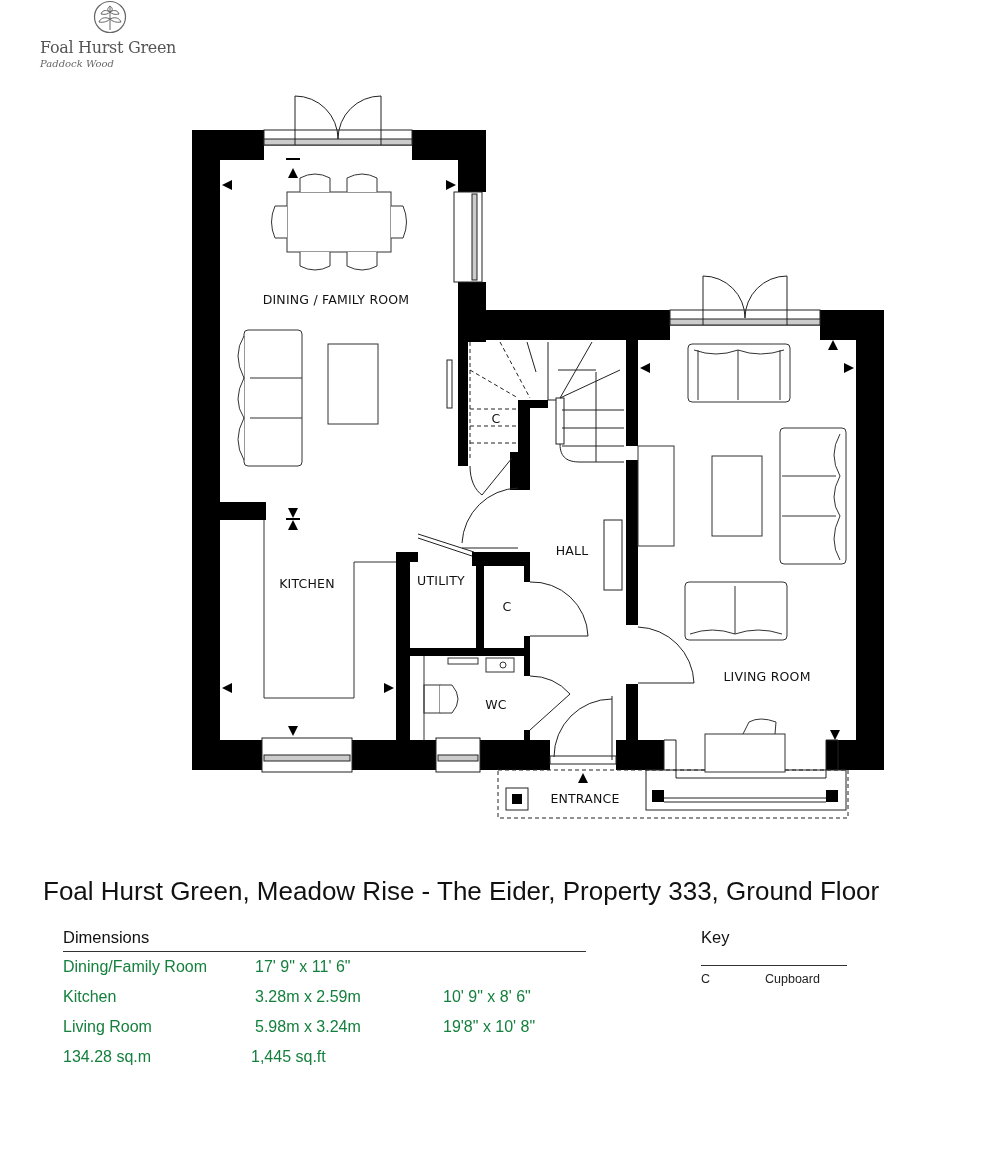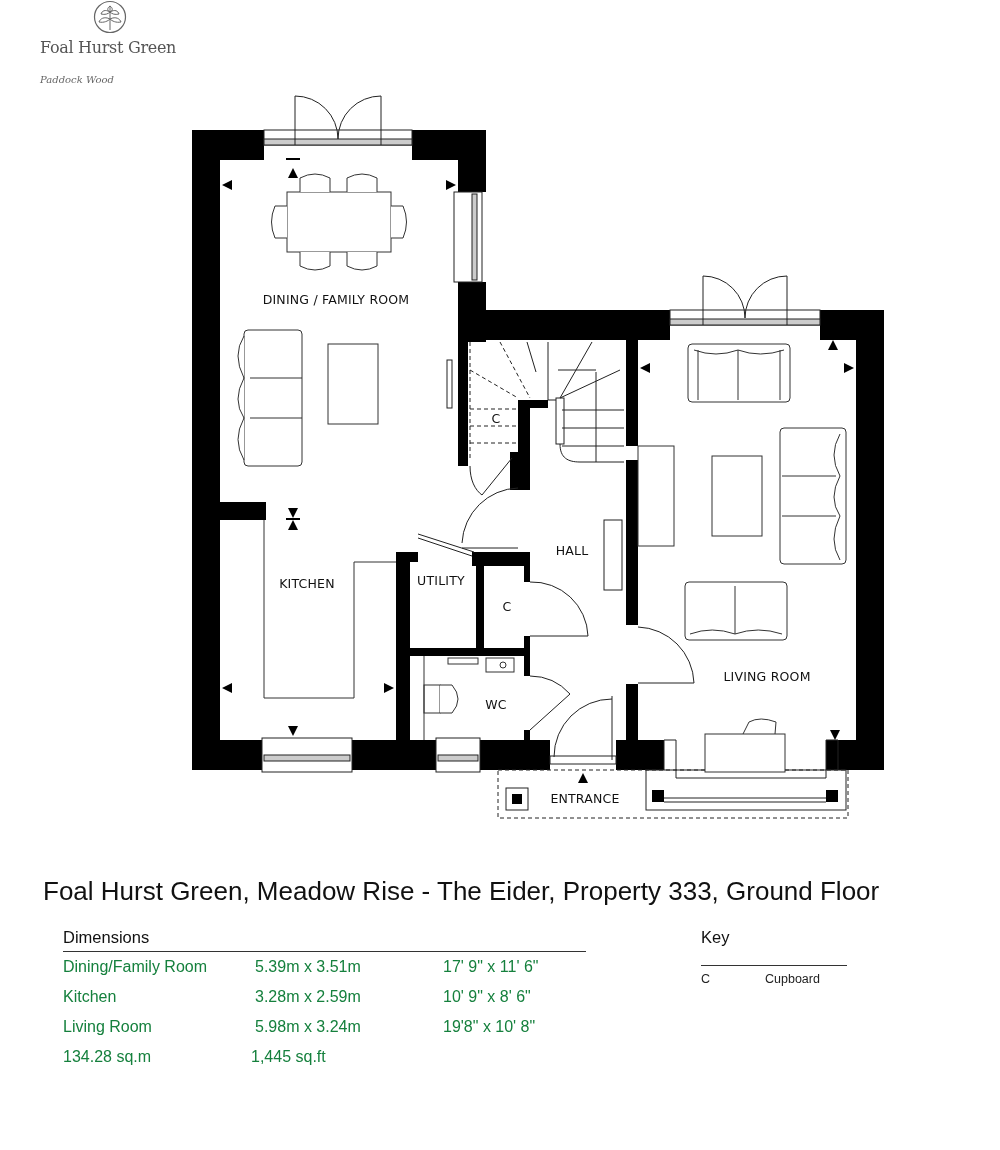--- a/index.html
+++ b/index.html
@@ -1,20 +1,20 @@
 <!DOCTYPE html>
 <html><head>
 <meta charset="utf-8">
 <style>
   html, body { margin:0; padding:0; background:#ffffff; }
   body { width:1000px; height:1150px; position:relative; overflow:hidden; font-family:"Liberation Sans", sans-serif; color:#111; }
   .logo { position:absolute; left:40px; top:0; width:140px; text-align:left; }
   .logo-mark { display:block; margin:0 auto; }
   .logo-name { font-family:"DejaVu Serif", serif; font-size:16px; color:#555; letter-spacing:-0.3px; margin-top:4px; }
-  .logo-sub { font-family:"DejaVu Serif", serif; font-style:italic; font-size:10px; color:#666; margin-top:17px; }
+  .logo-sub { font-family:"DejaVu Serif", serif; font-style:italic; font-size:10px; color:#666; margin-top:1px; }
   .plan { position:absolute; left:0; top:0; }
   .room-label { font-family:"DejaVu Sans", sans-serif; font-size:12.5px; fill:#111; letter-spacing:0.2px; }
   .title { position:absolute; left:43px; top:876px; font-size:26px; color:#111; }
   .dims { position:absolute; left:43px; top:928px; width:523px;margin-left:20px; }
   .dims-head { font-size:16.5px; padding-bottom:4px; border-bottom:1px solid #333; }
   .dims-row { display:flex; font-size:16px; height:30px; line-height:30px; color:#15803d; }
   .dims-row .c1 { width:192px; }
   .dims-row .c2 { width:188px; }
   .key { position:absolute; left:701px; top:928px; width:146px; }
   .key-head { font-size:16.5px; padding-bottom:18px; border-bottom:1px solid #333; }
@@ -239,21 +239,20 @@
     <text class="room-label" x="585" y="803" text-anchor="middle">ENTRANCE</text>
   </g>
 </svg>
 
 <div class="title">Foal Hurst Green, Meadow Rise - The Eider, Property 333, Ground Floor</div>
 
 <div class="dims">
   <div class="dims-head">Dimensions</div>
   <div class="dims-row">
     <span class="c1">Dining/Family Room</span>
-    <span class="c2">5.39m x 3.51m</span>
     <span class="c3">17' 9" x 11' 6"</span>
   </div>
   <div class="dims-row">
     <span class="c1">Kitchen</span>
     <span class="c2">3.28m x 2.59m</span>
     <span class="c3">10' 9" x 8' 6"</span>
   </div>
   <div class="dims-row">
     <span class="c1">Living Room</span>
     <span class="c2">5.98m x 3.24m</span>

